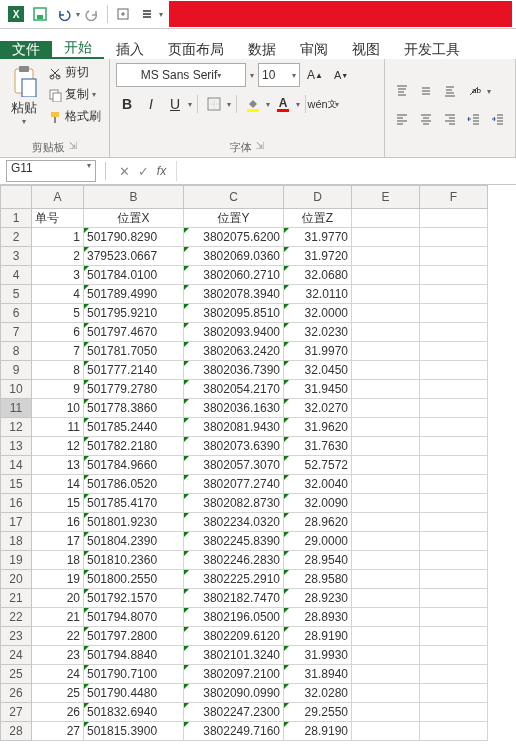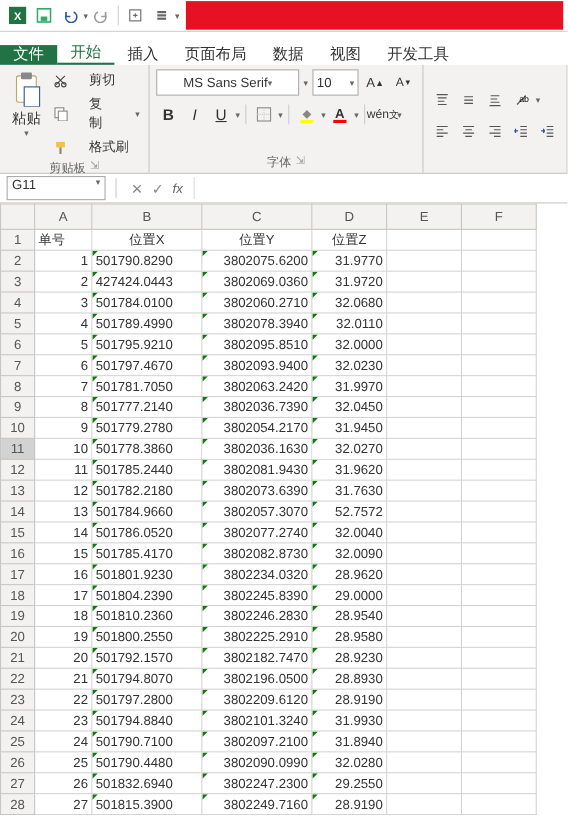--- a/index.html
+++ b/index.html
@@ -12,21 +12,21 @@
 .tab.file{background:#217346;color:#fff}
 .tab.active{color:#217346;border-bottom:2px solid #217346;padding-bottom:0}
 .ribbon{background:#f3f2f1;height:98px;display:flex;border-bottom:1px solid #c8c6c4;position:relative}
 .group{display:flex;flex-direction:column;padding:4px 6px 2px;border-right:1px solid #c8c6c4;height:100%;box-sizing:border-box}
 .group-body{flex:1;display:flex;align-items:flex-start}
 .group-label{text-align:right;font-size:11px;color:#666;padding-top:2px;display:flex;justify-content:center;gap:4px}
 .launcher{font-size:10px;color:#999;cursor:pointer}
 .big-btn{display:flex;flex-direction:column;align-items:center;padding:2px 4px;cursor:pointer}
 .big-btn svg{margin-bottom:2px}
 .mini-stack{display:flex;flex-direction:column;gap:3px;margin-left:4px}
-.mini-row{display:flex;align-items:center;gap:19px;font-size:12px;cursor:pointer;padding:1px 2px}
+.mini-row{display:flex;align-items:center;gap:3px;font-size:12px;cursor:pointer;padding:1px 2px}
 .mini-row svg{flex-shrink:0}
 .font-name{width:120px;height:22px;border:1px solid #ababab;background:#fff;padding:0 4px;font-size:12px;display:flex;align-items:center;justify-content:center}
 .font-size{width:34px;height:22px;border:1px solid #ababab;background:#fff;padding:0 3px;font-size:12px;display:flex;align-items:center;justify-content:space-between}
 .dd{font-size:8px;color:#666}
 .font-row{display:flex;gap:4px;align-items:center}
 .btn-row{display:flex;gap:2px;margin-top:6px;align-items:center}
 .sq{width:22px;height:22px;display:flex;align-items:center;justify-content:center;cursor:pointer;font-size:14px}
 .name-box-bar{display:flex;height:26px;border-bottom:1px solid #c8c6c4;align-items:center;background:#fff}
 .name-box{width:80px;height:20px;border:1px solid #ababab;margin:0 6px;padding:0 4px;font-size:12px;display:flex;align-items:flex-start;justify-content:space-between}
 .fx-btns{display:flex;gap:8px;margin:0 10px;color:#888}
@@ -93,20 +93,21 @@
   <span class="dd">▾</span>
   <div class="red-bar"></div>
 </div>
 
 <div class="tabs">
   <div class="tab file">文件</div>
   <div class="tab active">开始</div>
   <div class="tab">插入</div>
   <div class="tab">页面布局</div>
   <div class="tab">数据</div>
+  <div class="tab">审阅</div>
   <div class="tab">视图</div>
   <div class="tab">开发工具</div>
 </div>
 
 <div class="ribbon">
   <div class="group">
     <div class="group-body">
       <div class="big-btn">
         <svg width="28" height="32">
             <rect x="5" y="4" width="18" height="24" rx="2" fill="#fff" stroke="#c8a15a"></rect>
@@ -314,21 +315,21 @@
           <td class="cell ra">1</td>
           <td class="cell greenflag">501790.8290</td>
           <td class="cell ra greenflag">3802075.6200</td>
           <td class="cell ra greenflag">31.9770</td>
           <td class="cell"></td>
           <td class="cell"></td>
         </tr>
         <tr>
           <td class="rowh">3</td>
           <td class="cell ra">2</td>
-          <td class="cell greenflag">427424.0443</td>
+          <td class="cell greenflag">379523.0667</td>
           <td class="cell ra greenflag">3802069.0360</td>
           <td class="cell ra greenflag">31.9720</td>
           <td class="cell"></td>
           <td class="cell"></td>
         </tr>
         <tr>
           <td class="rowh">4</td>
           <td class="cell ra">3</td>
           <td class="cell greenflag">501784.0100</td>
           <td class="cell ra greenflag">3802060.2710</td>

